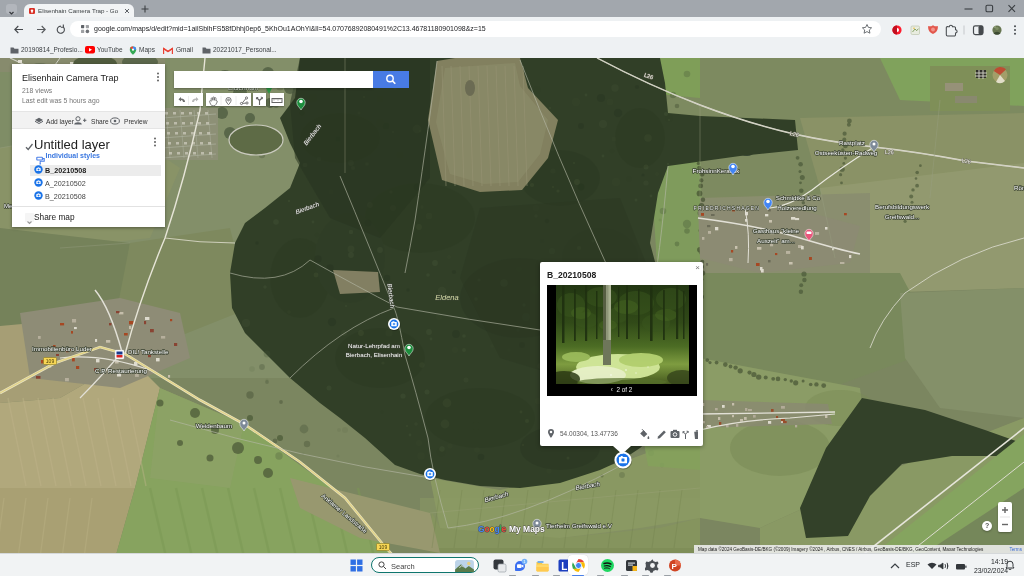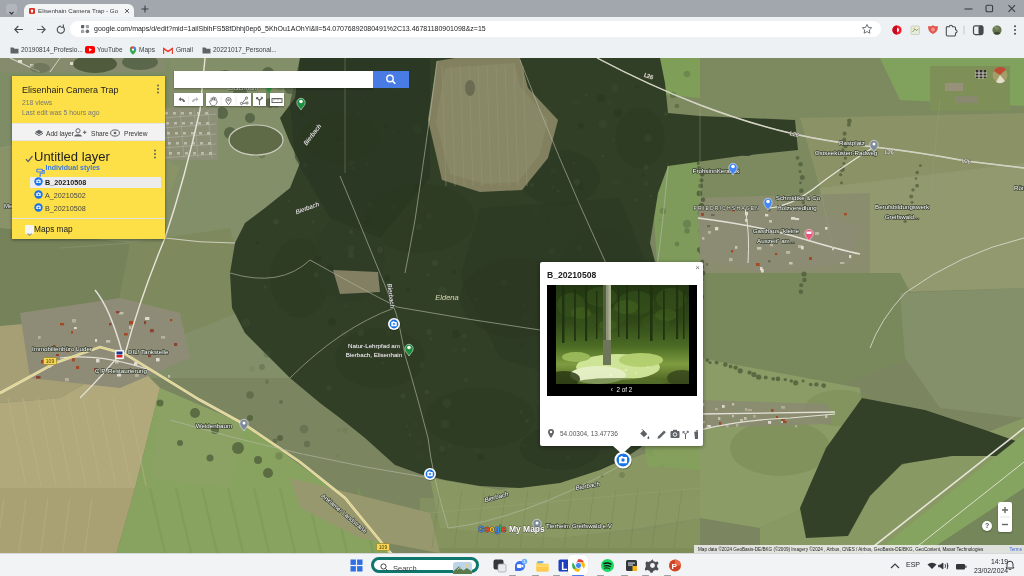--- a/index.html
+++ b/index.html
@@ -3,21 +3,21 @@
   html,body { width:1024px; height:576px; overflow:hidden; font-family:"Liberation Sans", sans-serif; }
   #stage { position:relative; width:1024px; height:576px; background:#75835a; overflow:hidden; }
   #tabstrip { position:absolute; left:0; top:0; width:1024px; height:17px; background:#a2a7ad; }
   #tab { position:absolute; left:24px; top:4px; width:110px; height:13px; background:#f2f4f5; border-radius:6px 6px 0 0; }
   #tabtitle { position:absolute; left:14px; top:3.2px; font-size:6.2px; color:#3c4043; white-space:nowrap; width:80px; overflow:hidden; }
   #addrrow { position:absolute; left:0; top:17px; width:1024px; height:25px; background:#eef1f3; }
   #pill { position:absolute; left:70px; top:3.5px; width:811px; height:16px; background:#fff; border-radius:8px; }
   #bkmrow { position:absolute; left:0; top:42px; width:1024px; height:16px; background:#eef1f3; font-size:6.5px; color:#3c4043; }
   .bi { position:absolute; top:4px; white-space:nowrap; }
   #map { position:absolute; left:0; top:58px; width:1024px; height:518px; }
-  #panel { position:absolute; left:12px; top:76px; width:153px; height:163px; background:#fde047; box-shadow:0 1px 3px rgba(0,0,0,.4); }
+  #panel { position:absolute; left:12px; top:64px; width:153px; height:163px; background:#ffffff; box-shadow:0 1px 3px rgba(0,0,0,.4); }
   .litem { position:absolute; left:19px; width:130px; height:11px; font-size:7.2px; }
   .lsvg { position:absolute; left:3px; top:0; }
   .litem > b, .litem > span { position:absolute; left:14px; top:1px; }
   #sbox { position:absolute; left:174px; top:71px; width:199px; height:17px; background:#fff; box-shadow:0 1px 2px rgba(0,0,0,.3); }
   #sbtn { position:absolute; left:373px; top:71px; width:36px; height:17px; background:#487be4; }
   #popup { position:absolute; left:540px; top:262px; width:163px; height:184px; background:#fff; border-radius:2px; box-shadow:0 1px 4px rgba(0,0,0,.4); }
   #ptr { position:absolute; left:613px; top:446px; width:0; height:0; border-left:9px solid transparent; border-right:9px solid transparent; border-top:8px solid #fff; }
   #attrib { position:absolute; left:694px; top:545px; width:330px; height:8px; background:rgba(238,238,238,.88); font-size:4.6px; color:#222; }
   #taskbar { position:absolute; left:0; top:553px; width:1024px; height:23px; background:#f1f3f4; border-top:1px solid #d5d8da; }
   .ticon { position:absolute; top:4px; width:15px; height:15px; }
@@ -855,21 +855,21 @@
           <circle cx="4.5" cy="4.6" r="1" fill="#1a73e8"></circle>
           <rect x="3.6" y="2.4" width="1.8" height="0.8" fill="#fff"></rect>
         </svg>
         <span style="color:#444">B_20210508</span>
       </div>
   <div style="position:absolute;left:0;top:141.5px;width:153px;height:1px;background:#e2e2e2"></div>
   <div style="position:absolute;left:13px;top:149px;width:9px;height:9px;background:#f5f5f5;border-radius:1px">
    <svg width="9" height="9">
           <path d="M2.5,3.5 L4.5,5.5 L6.5,3.5" stroke="#9a9a9a" stroke-width="1.1" fill="none"></path>
         </svg></div>
-  <div style="position:absolute;left:22px;top:148px;font-size:8.3px;color:#212121">Maps map</div>
+  <div style="position:absolute;left:22px;top:148px;font-size:8.3px;color:#212121">Share map</div>
 </div>
 
 <div id="sbox"></div>
 <div id="sbtn"><svg width="36" height="17" viewBox="0 0 36 17">
         <circle cx="17" cy="7.5" r="3.2" fill="none" stroke="#fff" stroke-width="1.4"></circle>
         <line x1="19.4" y1="9.9" x2="22.3" y2="12.8" stroke="#fff" stroke-width="1.6"></line>
       </svg></div>
 <div style="position:absolute;left:174px;top:93px;width:29px;height:13px;background:#fff;box-shadow:0 1px 1.5px rgba(0,0,0,.35)">
  <svg width="29" height="13">
         <g stroke="#888" fill="none" stroke-width="1">
@@ -1110,21 +1110,21 @@
 </div>
 <div id="taskbar">
  <svg class="ticon" style="left:349px" width="15" height="15" viewBox="0 0 15 15">
         <g fill="#2f6fe4">
           <rect x="1.5" y="1.5" width="5.4" height="5.4"></rect>
           <rect x="8.1" y="1.5" width="5.4" height="5.4"></rect>
           <rect x="1.5" y="8.1" width="5.4" height="5.4"></rect>
           <rect x="8.1" y="8.1" width="5.4" height="5.4"></rect>
         </g>
       </svg>
- <div style="position:absolute;left:371px;top:3px;width:108px;height:16px;background:#fff;border:3px solid #0f766e;border-radius:8px">
+ <div style="position:absolute;left:371px;top:3px;width:108px;height:16px;background:#fff;border:1px solid #0f766e;border-radius:8px">
    <svg width="9" height="9" style="position:absolute;left:6px;top:3px">
           <circle cx="3.5" cy="3.5" r="2.6" fill="none" stroke="#444" stroke-width="1"></circle>
           <line x1="5.5" y1="5.5" x2="8" y2="8" stroke="#444" stroke-width="1"></line>
         </svg>
    <div style="position:absolute;left:19px;top:3.5px;font-size:7.5px;color:#444">Search</div>
    <svg width="19" height="12" style="position:absolute;right:4px;top:2px" viewBox="0 0 22 14">
           <rect width="22" height="14" rx="3" fill="#bcd3e8"></rect>
           <path d="M0,11 L7,5 L12,10 L16,7 L22,11 L22,14 L0,14 Z" fill="#5a7a4a"></path>
           <circle cx="16" cy="4" r="2" fill="#e8d080"></circle>
           <path d="M5,9 l3,-2.5 2,2" stroke="#e8e8e8" stroke-width="1" fill="none"></path>

